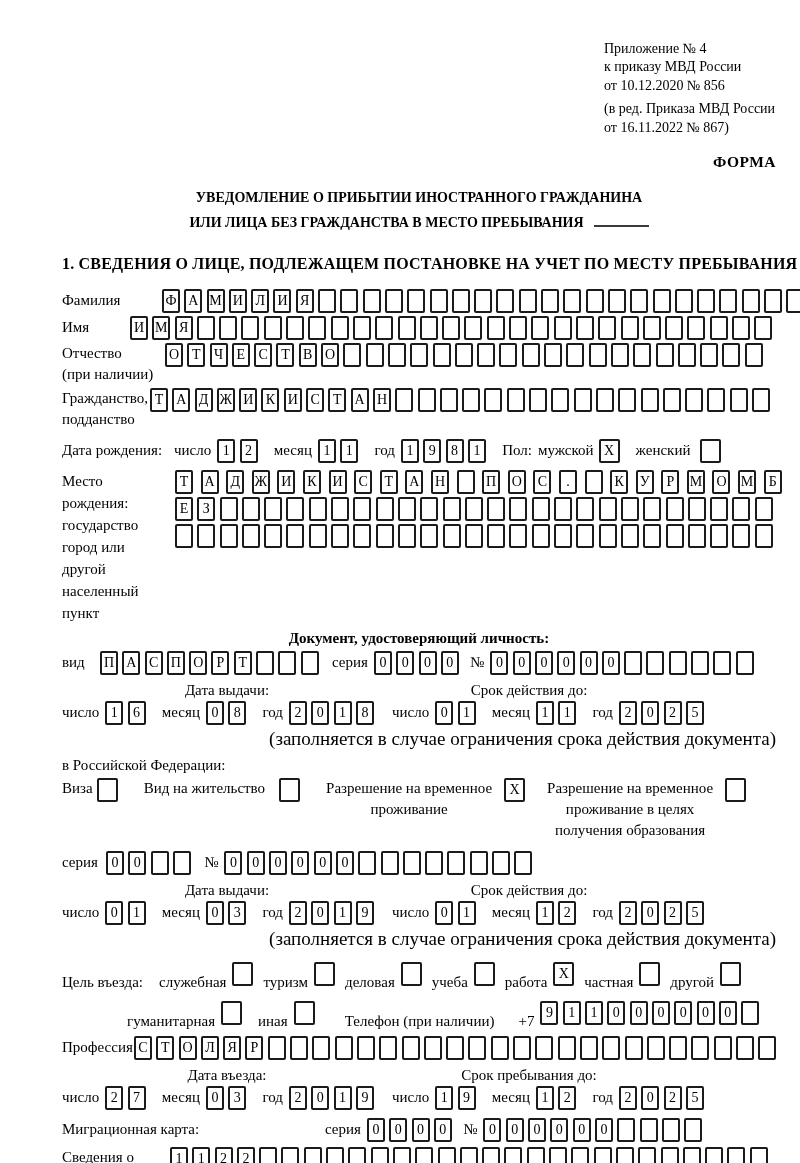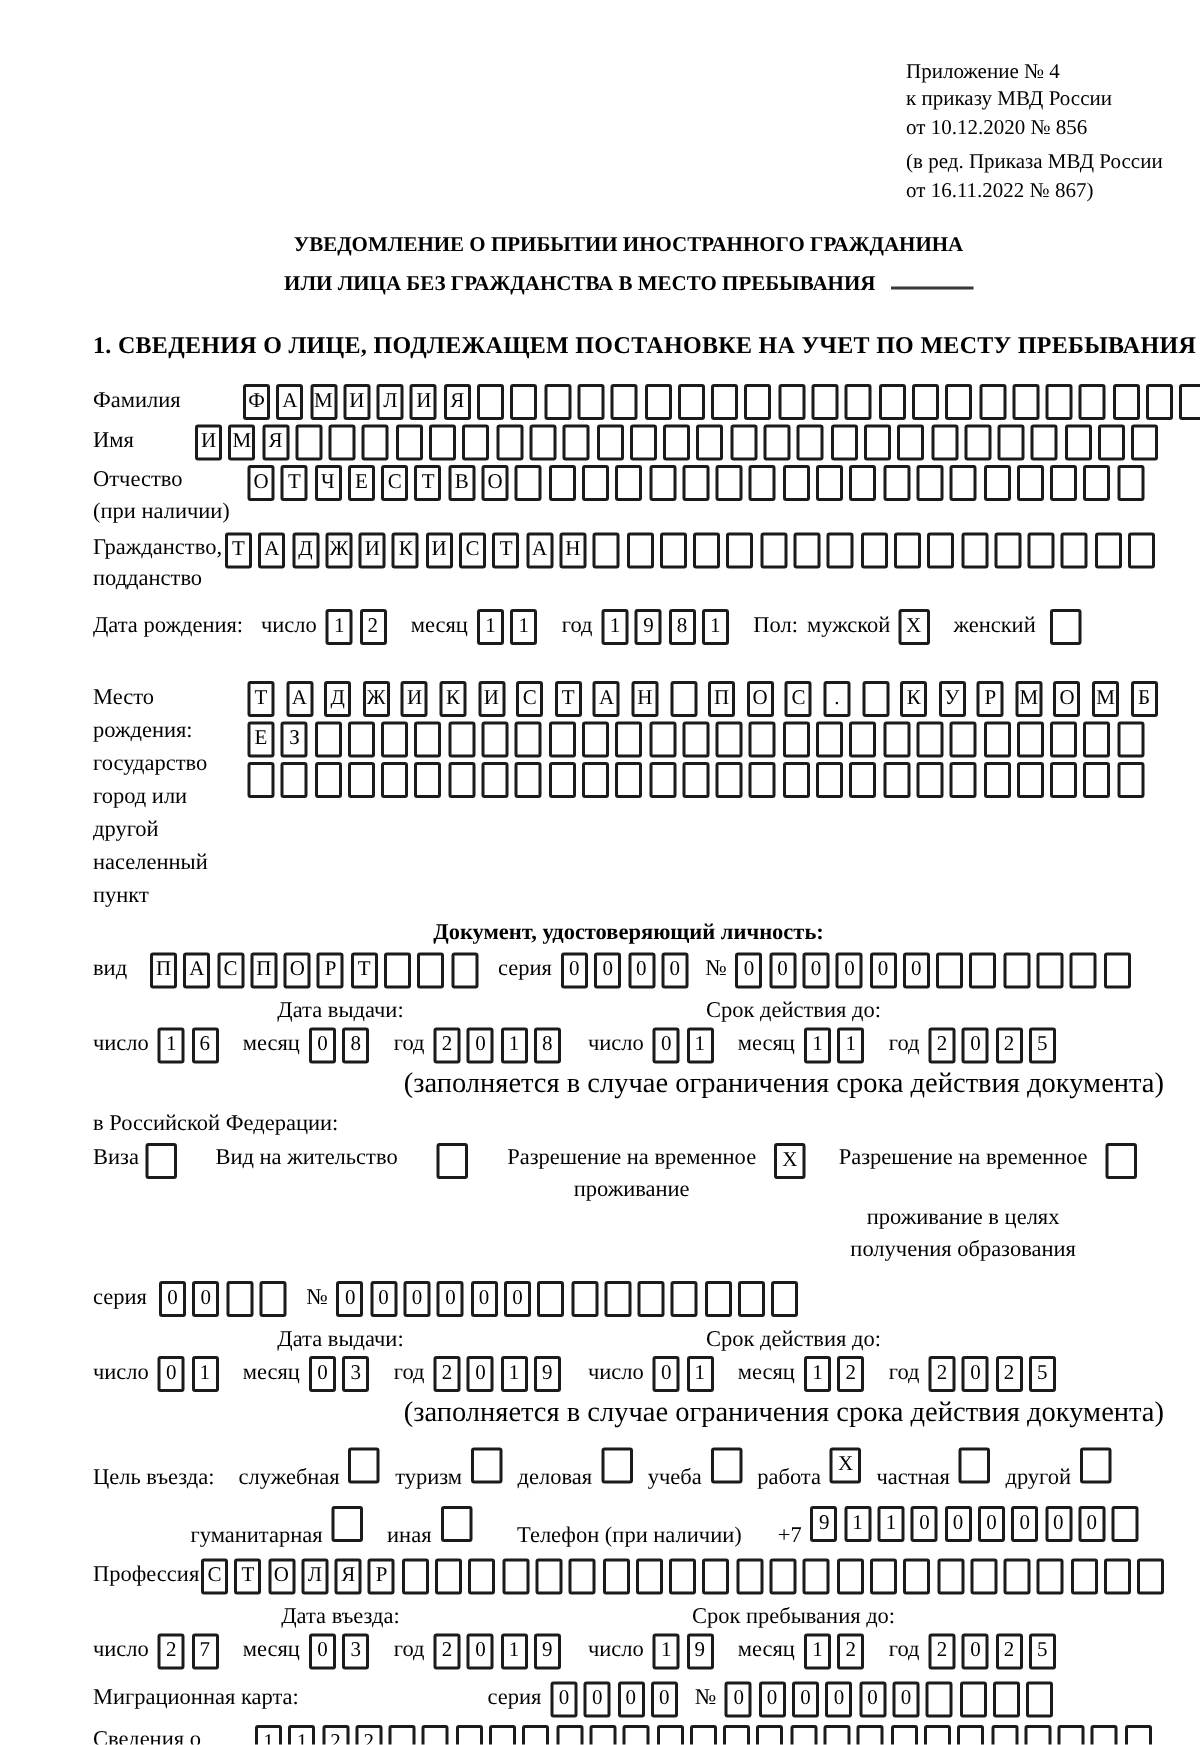--- a/index.html
+++ b/index.html
@@ -71,20 +71,21 @@
 <div class="page">
 
   <div class="annot">
     <div>Приложение № 4</div>
     <div>к приказу МВД России</div>
     <div>от 10.12.2020 № 856</div>
     <div class="gap">(в ред. Приказа МВД России</div>
     <div>от 16.11.2022 № 867)</div>
   </div>
 
+  <div class="forma">ФОРМА</div>
 
   <div class="title">
     <div>УВЕДОМЛЕНИЕ О ПРИБЫТИИ ИНОСТРАННОГО ГРАЖДАНИНА</div>
     <div>
       <span>ИЛИ ЛИЦА БЕЗ ГРАЖДАНСТВА В МЕСТО ПРЕБЫВАНИЯ</span><span class="blankline"></span>
     </div>
   </div>
 
   <div class="sect">1. СВЕДЕНИЯ О ЛИЦЕ, ПОДЛЕЖАЩЕМ ПОСТАНОВКЕ НА УЧЕТ ПО МЕСТУ ПРЕБЫВАНИЯ</div>
 
@@ -254,21 +255,21 @@
     <span class="lbl" style="margin-right:5px;">мужской</span>
     <span class="cellrow checkbox">
         <span class="cell">X</span>
       </span>
     <span class="lbl" style="margin:0 10px 0 16px;">женский</span>
     <span class="cellrow checkbox">
         <span class="cell"></span>
       </span>
   </div>
 
-  <div class="frow top" style="margin-top:24px;">
+  <div class="frow top" style="margin-top:7px;gap:10px;">
     <div class="bp-lbl">
       <span>Место рождения:</span>
       <span>государство</span>
       <span>город или другой</span>
       <span>населенный пункт</span>
     </div>
     <div class="bp-cells mb">
       <div class="cellrow sp">
           <span class="cell">Т</span>
           <span class="cell">А</span>
@@ -444,39 +445,39 @@
 
   <div style="margin-top:7px;">в Российской Федерации:</div>
 
   <div class="opts">
     <div class="opt">
       <span class="txt">Виза</span>
       <span class="cellrow checkbox" style="margin-left:4px;">
           <span class="cell"></span>
         </span>
     </div>
-    <div class="opt" style="margin-left:26px;gap:12px;">
+    <div class="opt" style="margin-left:26px;">
       <span class="txt">Вид на жительство</span>
       <span class="cellrow checkbox" style="margin-left:14px;">
           <span class="cell"></span>
         </span>
     </div>
     <div class="opt" style="margin-left:26px;">
       <span class="txt">
         <span style="display:block;">Разрешение на временное</span>
         <span style="display:block;">проживание</span>
       </span>
       <span class="cellrow checkbox" style="margin-left:12px;">
           <span class="cell">X</span>
         </span>
     </div>
     <div class="opt" style="margin-left:22px;">
       <span class="txt">
         <span style="display:block;">Разрешение на временное</span>
-        <span style="display:block;margin-top:19px;">проживание в целях</span>
+        <span style="display:block;">проживание в целях</span>
         <span style="display:block;">получения образования</span>
       </span>
       <span class="cellrow checkbox" style="margin-left:12px;">
           <span class="cell"></span>
         </span>
     </div>
   </div>
 
   <div class="frow" style="margin-top:10px;">
     <span class="lbl" style="margin-right:8px;">серия</span>

